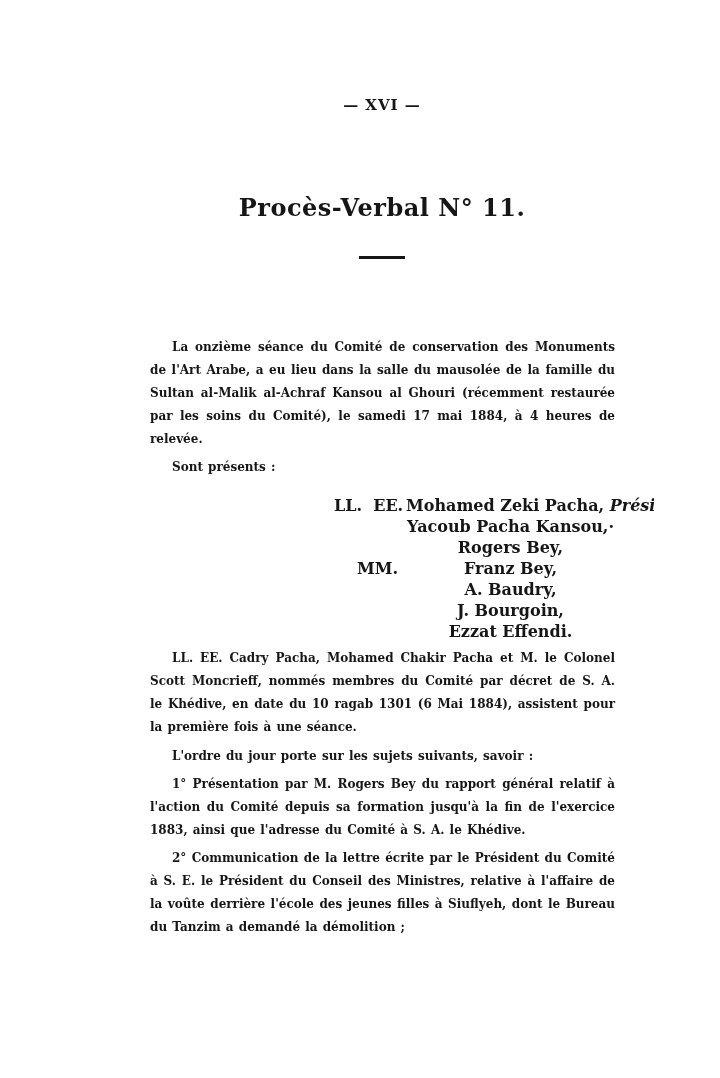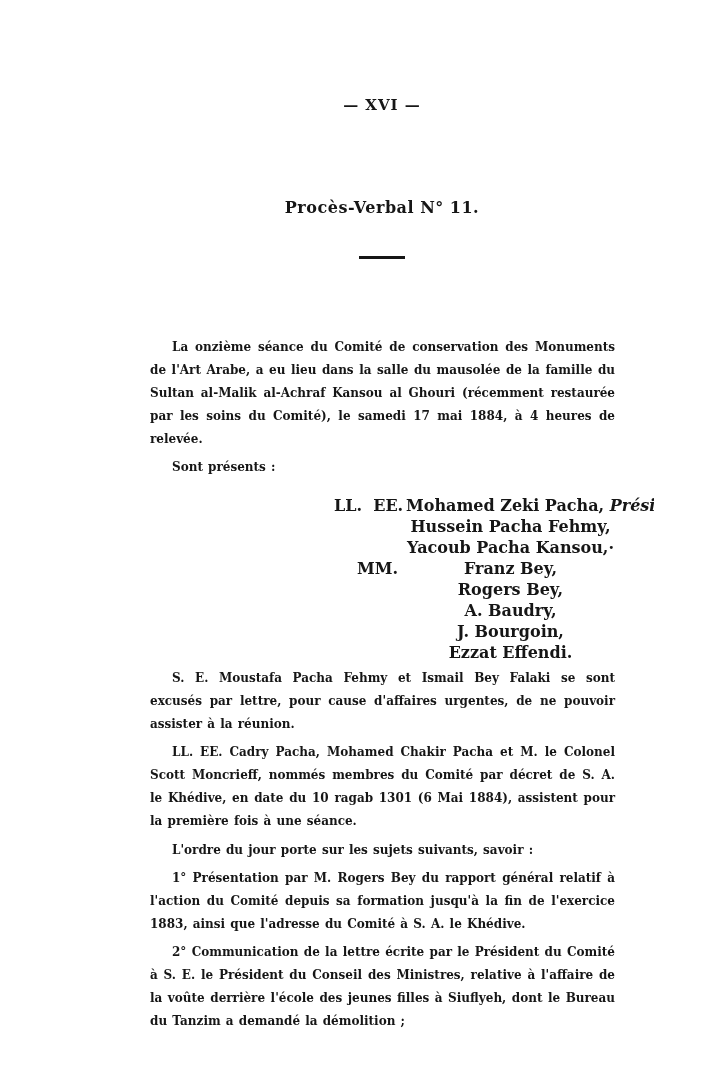--- a/index.html
+++ b/index.html
@@ -23,21 +23,21 @@
   }
   .folio {
     text-align: center;
     font-size: 15px;
     line-height: 18px;
     letter-spacing: 1px;
   }
   .doc-title {
     margin: 82px 0 0 0;
     text-align: center;
-    font-size: 16px;
+    font-size: 24px;
     line-height: 24px;
     letter-spacing: 0.5px;
   }
   .divider {
     width: 46px;
     height: 3px;
     background: #161616;
     margin: 36px auto 0 auto;
   }
   .text-block {
@@ -99,56 +99,54 @@
     <p class="para para-label">Sont présents :</p>
 
     <div class="attendees">
       <div class="att-row">
         <span class="att-prefix">LL.  EE.</span>
         <span class="att-name">Mohamed Zeki Pacha, </span>
         <span class="att-role">Président.</span>
       </div>
       <div class="att-row">
         <span class="att-prefix"></span>
-        <span class="att-name">Hussein Pacha Fehmy,</span>
         <span class="att-role"></span>
       </div>
       <div class="att-row">
         <span class="att-prefix"></span>
         <span class="att-name">Yacoub Pacha Kansou,·</span>
         <span class="att-role"></span>
       </div>
       <div class="att-row">
-        <span class="att-prefix">MM.</span>
-        <span class="att-name">Franz Bey,</span>
+        <span class="att-prefix"></span>
+        <span class="att-name">Rogers Bey,</span>
         <span class="att-role"></span>
       </div>
       <div class="att-row">
-        <span class="att-prefix"></span>
-        <span class="att-name">Rogers Bey,</span>
+        <span class="att-prefix">MM.</span>
+        <span class="att-name">Franz Bey,</span>
         <span class="att-role"></span>
       </div>
       <div class="att-row">
         <span class="att-prefix"></span>
         <span class="att-name">A. Baudry,</span>
         <span class="att-role"></span>
       </div>
       <div class="att-row">
         <span class="att-prefix"></span>
         <span class="att-name">J. Bourgoin,</span>
         <span class="att-role"></span>
       </div>
       <div class="att-row">
         <span class="att-prefix"></span>
         <span class="att-name">Ezzat Effendi.</span>
         <span class="att-role"></span>
       </div>
     </div>
 
-    <p class="para para-excuses">S. E. Moustafa Pacha Fehmy et Ismail Bey Falaki se sont excusés par lettre, pour cause d'affaires urgentes, de ne pouvoir assister à la réunion.</p>
 
     <p class="para para-newmembers">LL. EE. Cadry Pacha, Mohamed Chakir Pacha et M. le Colonel Scott Moncrieff, nommés membres du Comité par décret de S. A. le Khédive, en date du 10 ragab 1301 (6 Mai 1884), assistent pour la première fois à une séance.</p>
 
 
     <p class="para para-agenda">L'ordre du jour porte sur les sujets suivants, savoir :</p>
 
     <p class="para para-item1">1° Présentation par M. Rogers Bey du rapport général relatif à l'action du Comité depuis sa formation jusqu'à la fin de l'exercice 1883, ainsi que l'adresse du Comité à S. A. le Khédive.</p>
 
     <p class="para para-item2">2° Communication de la lettre écrite par le Président du Comité à S. E. le Président du Conseil des Ministres, relative à l'affaire de la voûte derrière l'école des jeunes filles à Siuflyeh, dont le Bureau du Tanzim a demandé la démolition ;</p>
 

